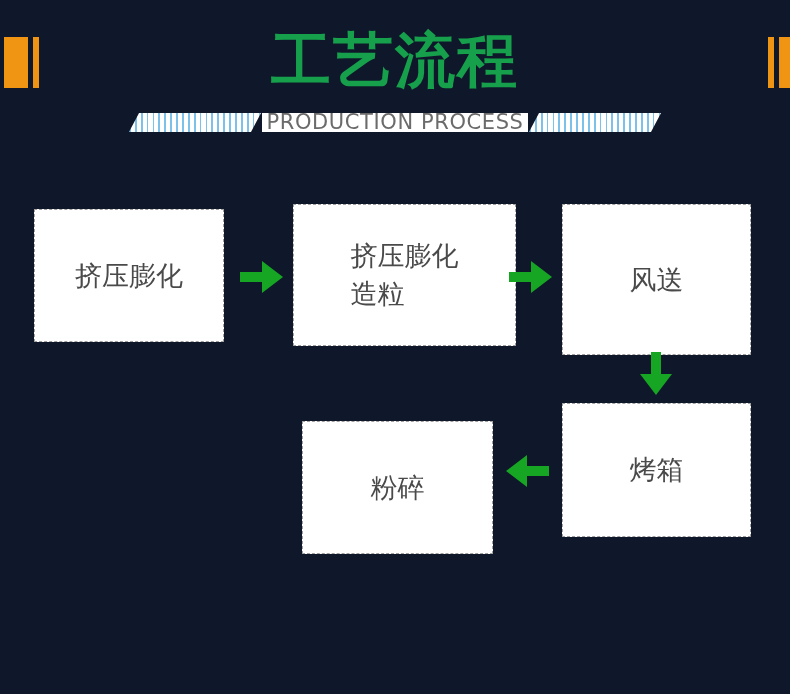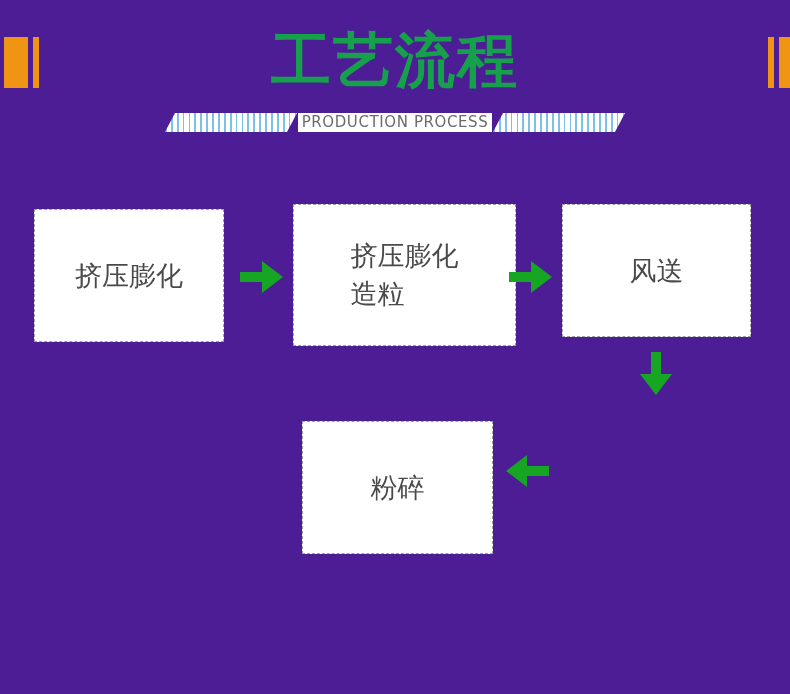--- a/index.html
+++ b/index.html
@@ -9,21 +9,21 @@
     background: #ffffff;
   }
   body {
     font-family: "DejaVu Sans", "Liberation Sans", sans-serif;
     -webkit-font-smoothing: antialiased;
   }
   #page {
     position: relative;
     width: 790px;
     height: 694px;
-    background: #4c1d95;
+    background: #0f172a;
     overflow: hidden;
     margin: 0 auto;
   }
 
   
   .deco-bar {
     position: absolute;
     background: #f09413;
   }
   .deco-left-thick  { left: 4px;   top: 37px; width: 24px; height: 51px; }
@@ -63,21 +63,21 @@
     background-image: repeating-linear-gradient(
         62deg,
         #7dc0ea 0px, #7dc0ea 1.6px,
         #ffffff 1.6px, #ffffff 5.2px);
     transform: skewX(-28deg);
   }
   .hatch.left  { margin-right: 6px; }
   .hatch.right { margin-left: 6px; }
   .subtitle-text {
     color: #6b6b6b;
-    font-size: 15px;
+    font-size: 21px;
     line-height: 19px;
     letter-spacing: 0.6px;
     white-space: nowrap;
     font-weight: normal;
     padding: 0 4px;
     background: #ffffff;
     position: relative;
     z-index: 2;
   }
 
@@ -96,21 +96,21 @@
     font-size: 27px;
     line-height: 38px;
     text-align: left;
     white-space: pre-line;
     font-weight: normal;
   }
 
   
   .box-mix       { left: 34px;  top: 209px; width: 190px; height: 133px; }
   .box-extrude   { left: 293px; top: 204px; width: 223px; height: 142px; }
-  .box-airconvey { left: 562px; top: 204px; width: 189px; height: 133px; }
+  .box-airconvey { left: 562px; top: 204px; width: 189px; height: 151px; }
   .box-oven      { left: 562px; top: 403px; width: 189px; height: 134px; }
   .box-crush     { left: 302px; top: 421px; width: 191px; height: 133px; }
 
   
   .arrow {
     position: absolute;
     display: block;
   }
   .arrow-right-1 { left: 240px; top: 256px; width: 44px; height: 42px; }
   .arrow-right-2 { left: 509px; top: 256px; width: 44px; height: 42px; }
@@ -141,20 +141,23 @@
 
   <div class="flow-box box-extrude">
     <span class="label">挤压膨化
 造粒</span>
   </div>
 
   <div class="flow-box box-airconvey">
     <span class="label">风送</span>
   </div>
 
+  <div class="flow-box box-oven">
+    <span class="label">烤箱</span>
+  </div>
 
   <div class="flow-box box-crush">
     <span class="label">粉碎</span>
   </div>
 
   <svg class="arrow arrow-right-1" viewBox="0 0 44 42">
     <path d="M0 16 L22 16 L22 5 L43 21 L22 37 L22 26 L0 26 Z" fill="#17a524"></path>
   </svg>
 
   <svg class="arrow arrow-right-2" viewBox="0 0 44 42">

